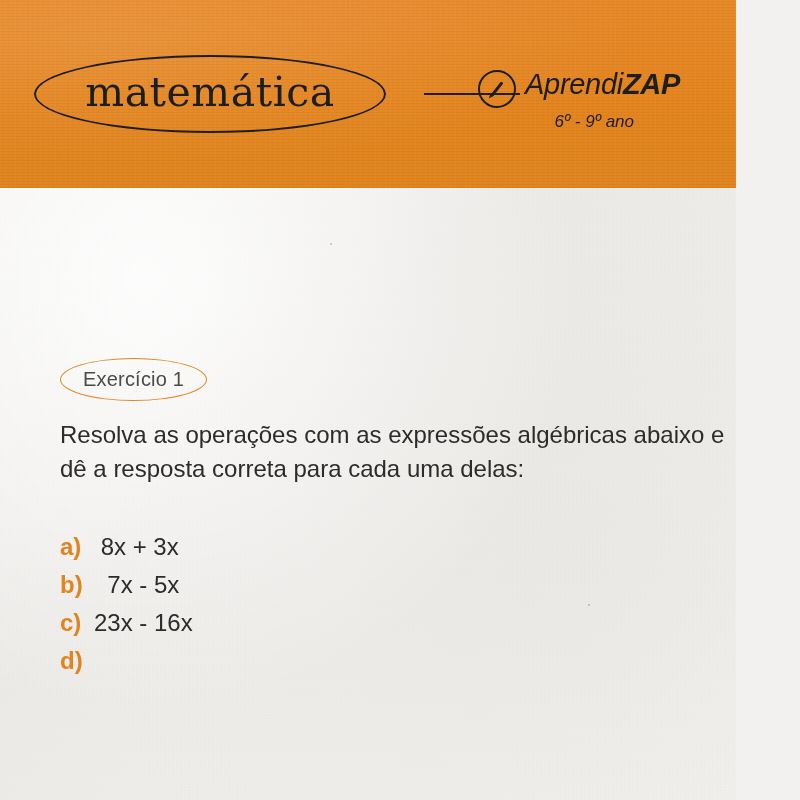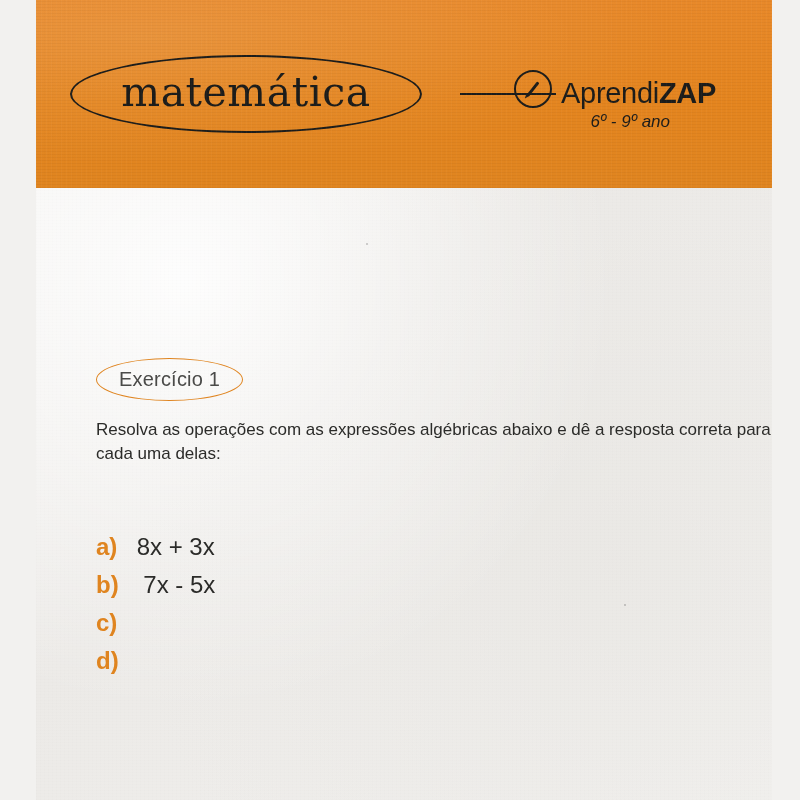--- a/index.html
+++ b/index.html
@@ -15,21 +15,20 @@
   }
   .page {
     position: relative;
     width: 736px;
     height: 800px;
     background:
       radial-gradient(circle at 20% 35%, rgba(255,255,255,0.9) 0%, rgba(255,255,255,0) 55%),
       radial-gradient(circle at 78% 70%, rgba(230,228,224,0.55) 0%, rgba(255,255,255,0) 60%),
       linear-gradient(135deg, #f5f4f2 0%, #eceae7 45%, #f3f2f0 100%);
     overflow: hidden;
-    margin-left: 36px;
   }
   
   .page::after {
     content: "";
     position: absolute;
     inset: 0;
     pointer-events: none;
     background-image:
       repeating-linear-gradient(0deg, rgba(0,0,0,0.012) 0px, rgba(0,0,0,0.012) 1px, rgba(255,255,255,0) 1px, rgba(255,255,255,0) 3px),
       repeating-linear-gradient(90deg, rgba(0,0,0,0.01) 0px, rgba(0,0,0,0.01) 1px, rgba(255,255,255,0) 1px, rgba(255,255,255,0) 4px);
@@ -94,22 +93,23 @@
   .brand {
     position: absolute;
     right: 56px;
     top: 70px;
     display: flex;
     flex-direction: column;
     align-items: flex-end;
   }
   .brand-row {
     display: flex;
-    align-items: flex-end;
+    align-items: flex-start;
     gap: 9px;
+    font-style: italic;
   }
   .brand-mark {
     width: 34px;
     height: 34px;
     border: 2px solid #1d1d1b;
     border-radius: 50%;
     position: relative;
     flex: none;
   }
   .brand-mark .pen {
@@ -167,21 +167,21 @@
     font-size: 20px;
     letter-spacing: .2px;
     background: transparent;
   }
 
   .statement {
     position: absolute;
     left: 60px;
     top: 230px;
     width: 680px;
-    font-size: 17px;
+    font-size: 24px;
     line-height: 1.42;
     color: #2c2c2a;
   }
 
   .items {
     position: absolute;
     left: 60px;
     top: 345px;
     width: 600px;
   }
@@ -246,20 +246,21 @@
       <div class="item">
         <span class="lbl">a)</span>
         <span class="expr"> 8x + 3x</span>
       </div>
       <div class="item">
         <span class="lbl">b)</span>
         <span class="expr">  7x - 5x</span>
       </div>
       <div class="item">
         <span class="lbl">c)</span>
+        <span class="expr">23x - 16x</span>
       </div>
       <div class="item">
         <span class="lbl">d)</span>
       </div>
     </div>
 
   </div>
 
   <div class="speck" style="left:330px;top:243px;width:2px;height:2px;"></div>
   <div class="speck" style="left:588px;top:604px;width:2px;height:2px;"></div>

